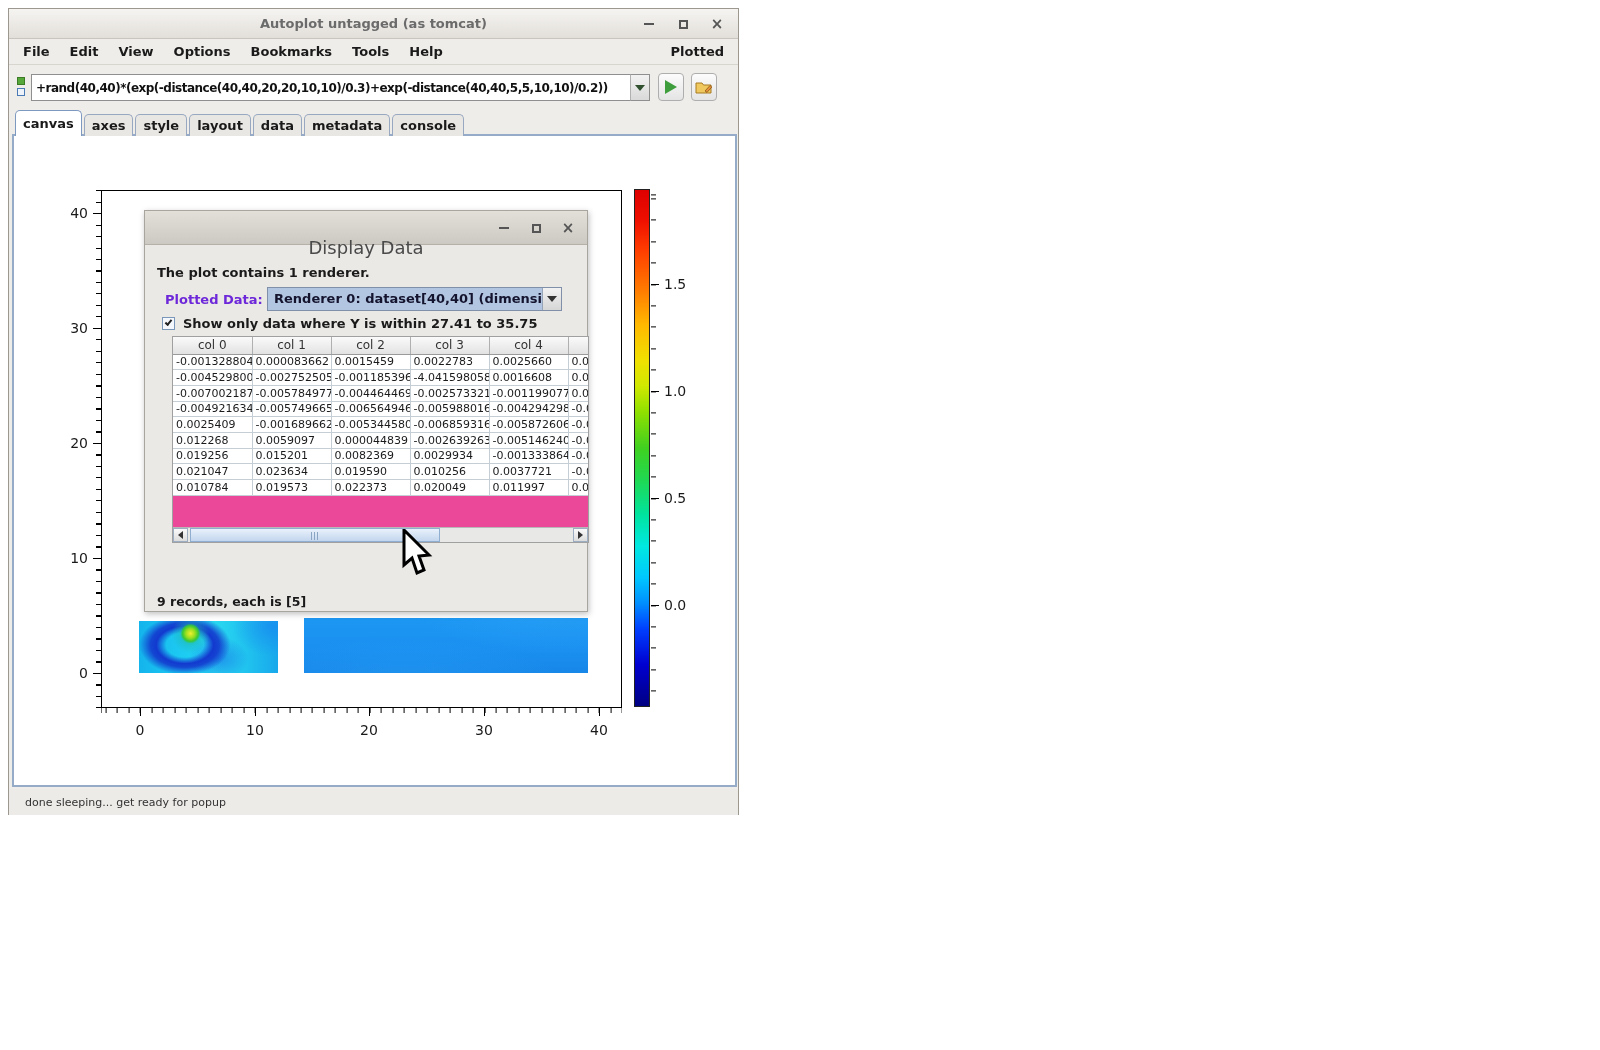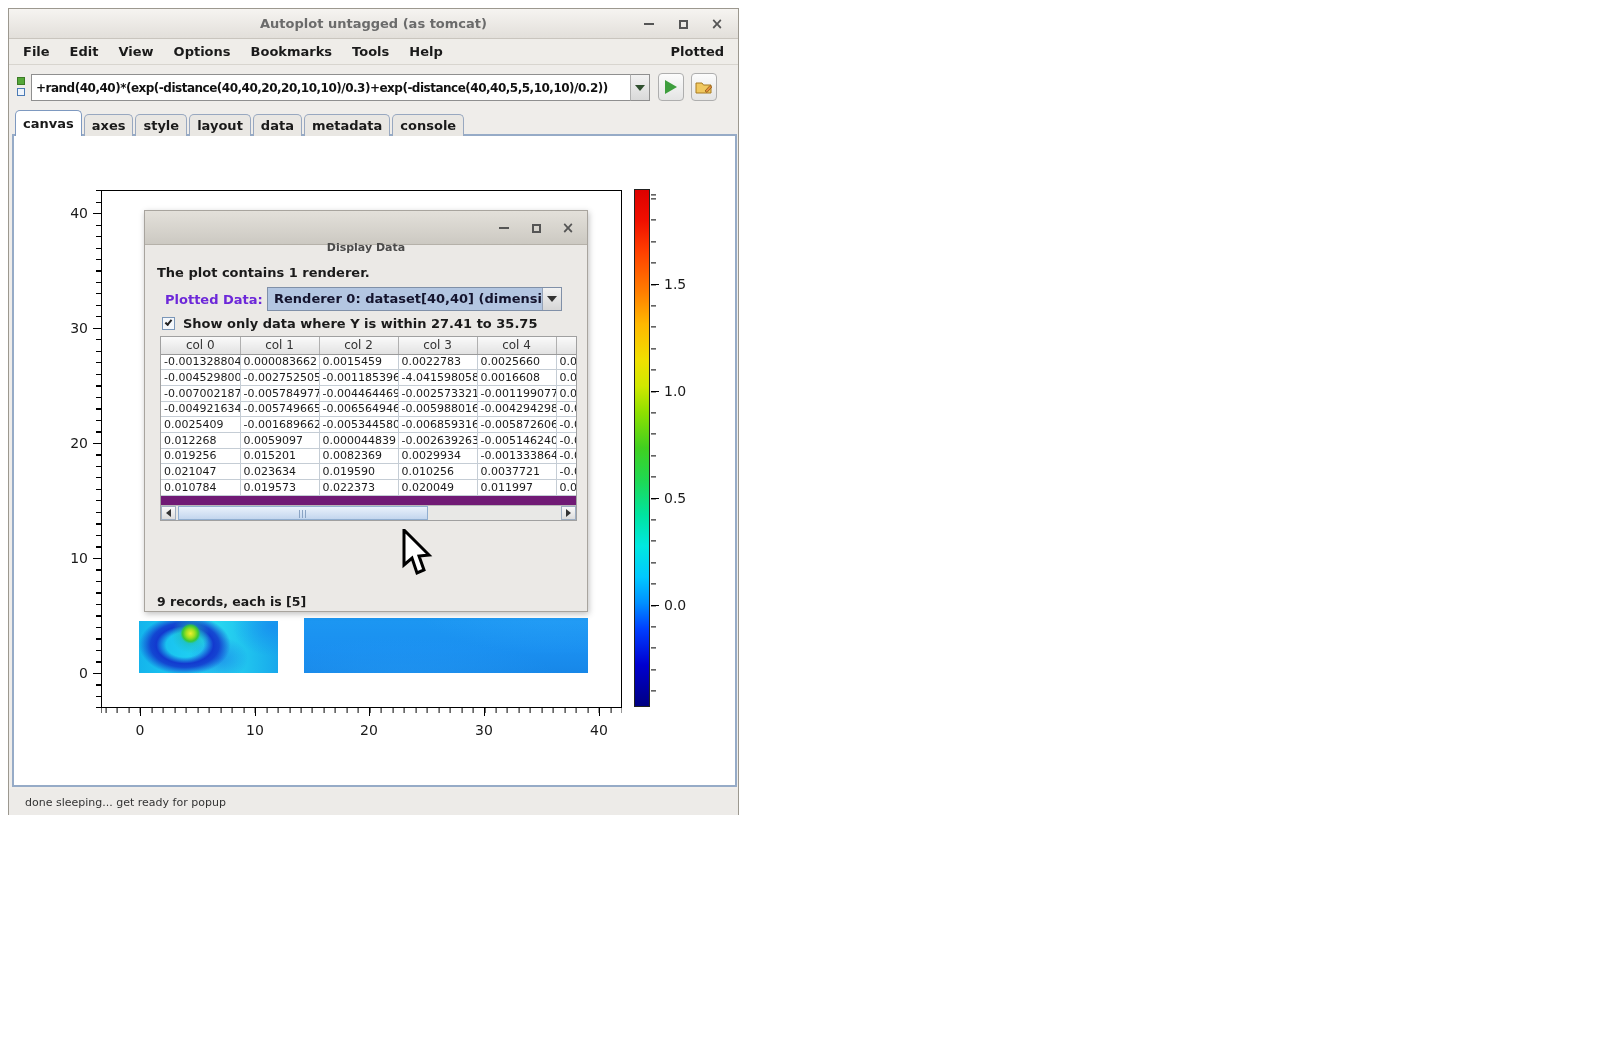--- a/index.html
+++ b/index.html
@@ -89,41 +89,41 @@
       radial-gradient(ellipse 220px 70px at 35% 130%, rgba(40,160,248,0.55) 0%, rgba(40,160,248,0) 75%),
       radial-gradient(ellipse 180px 60px at 90% -20%, rgba(45,165,250,0.5) 0%, rgba(45,165,250,0) 80%),
       linear-gradient(180deg, #1c97f2 0%, #1a8ff0 60%, #1787e8 100%); }
 
   
   .dialog { position:absolute; left:130px; top:74px; width:444px; height:402px; background:#ebe9e6;
             border:1px solid #a8a49e; box-shadow:1px 2px 6px rgba(0,0,0,0.25); z-index:20; }
   .dlg-titlebar { position:absolute; left:0; top:0; right:0; height:34px;
                   background:linear-gradient(#e3e0da,#ccc9c2); border-bottom:1px solid #b5b1a9;
                   display:flex; align-items:center; justify-content:center; }
-  .dlg-title { font-size:11px; font-weight:bold; color:#4a4a4a;margin-top:39px; }
+  .dlg-title { font-size:18px; font-weight:normal; color:#4a4a4a;margin-top:39px; }
   .dlg-controls { position:absolute; right:12px; top:0; height:34px; display:flex; align-items:center; gap:18px; }
   .dlg-body { position:absolute; left:0; top:34px; right:0; bottom:0; }
   .renderer-line { position:absolute; left:12px; top:20px; font-size:13px; font-weight:bold; color:#1a1a1a; }
   .plotted-row { position:absolute; left:20px; top:42px; height:24px; display:flex; align-items:center; }
   .plotted-label { font-size:13px; font-weight:bold; color:#6d28d9; margin-right:8px;text-align:center; }
   .combo { position:absolute; left:102px; top:0; width:295px; height:24px; border:1px solid #8090a8;
            display:flex; background:#b3c6e1; }
   .combo-text { flex:1; font-size:13px; font-weight:bold; color:#14142e; line-height:22px; padding:0 6px;
                 white-space:nowrap; overflow:hidden; }
   .combo-arrow-btn { width:19px; background:linear-gradient(#f2f2f2,#d6d6d6); border-left:1px solid #98a4b8;
                      display:flex; align-items:center; justify-content:center; }
   .combo-arrow-btn .tri-down { border-top-color:#333; }
   .filter-row { position:absolute; left:17px; top:70px; height:16px; display:flex; align-items:center; }
   .checkbox { width:13px; height:13px; background:#f4f7fb; border:1px solid #7a96b8; position:relative; }
   .check-icon { position:absolute; left:2px; top:2px; width:7px; height:4px;
                 border-left:2px solid #222; border-bottom:2px solid #222; transform:rotate(-50deg); }
   .filter-text { margin-left:8px; font-size:13px; font-weight:bold; color:#1a1a1a; }
 
-  .table-wrap { position:absolute; left:15px; top:91px; width:417px; height:185px; border:1px solid #a0a0a0;
-                background:#701a75; overflow:hidden; }
+  .table-wrap { position:absolute; left:27px; top:91px; width:417px; height:207px; border:1px solid #a0a0a0;
+                background:#ec4899; overflow:hidden; }
   .data-table { border-collapse:collapse; table-layout:fixed; width:417px; background:#fff; }
   .data-table th { width:79px; height:17px; background:linear-gradient(#fafafa,#e2e2e2);
                    border-right:1px solid #b0b0b0; border-bottom:1px solid #9a9a9a;
                    font-size:12px; font-weight:normal; color:#333; overflow:hidden; white-space:nowrap; }
   .data-table th:last-child { width:22px; }
   .data-table td { width:79px; height:15.7px; border-right:1px solid #c5cdd5; border-bottom:1px solid #c5cdd5;
                    font-size:11px; color:#1a1a1a; padding:0 0 0 3px; overflow:hidden; white-space:nowrap; }
   .data-table td:last-child { width:22px; }
 
   .hscrollbar { position:absolute; left:0; bottom:0; width:415px; height:15px; background:#e4e4e2;

